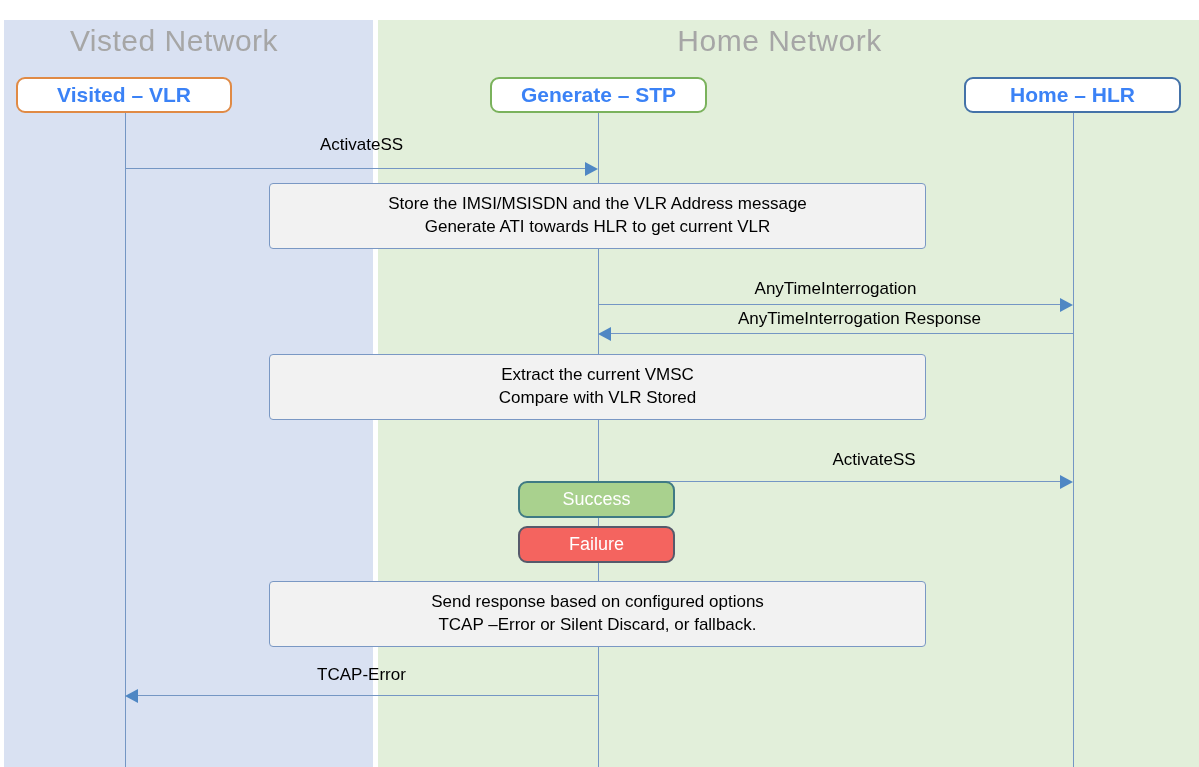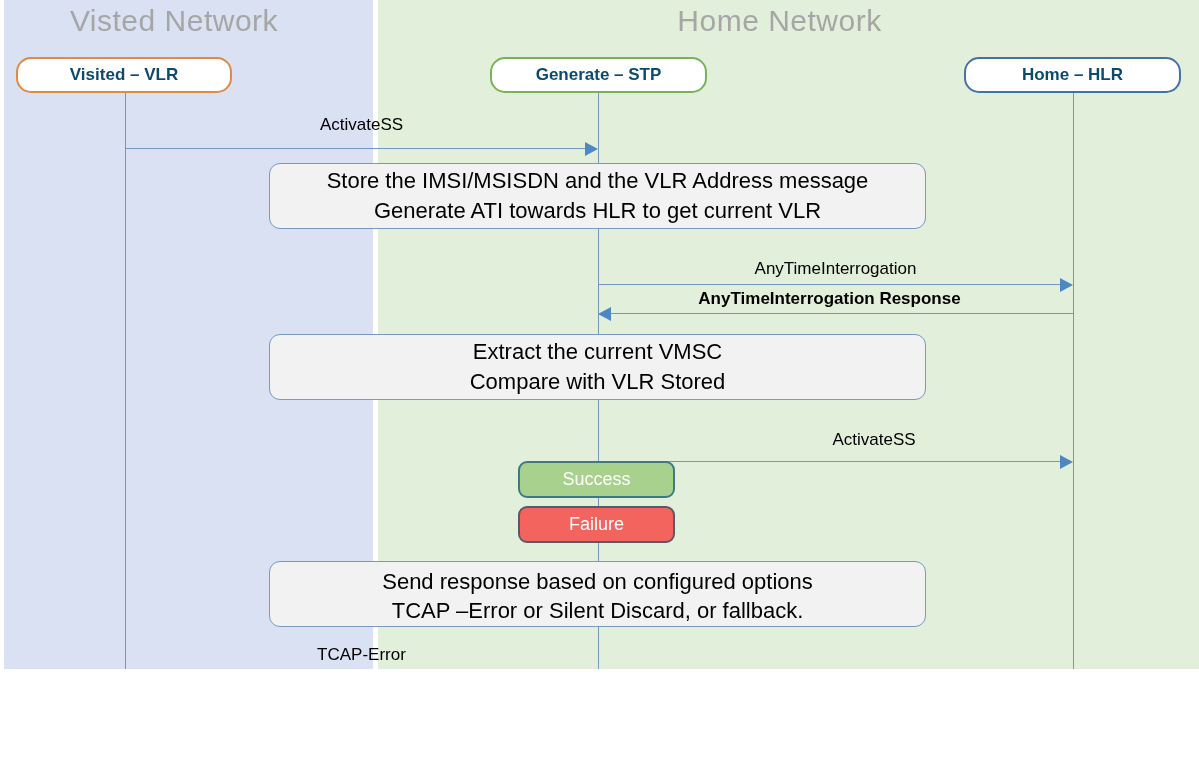--- a/index.html
+++ b/index.html
@@ -2,21 +2,21 @@
 <html><head>
 <meta charset="utf-8">
 <style>
   html,body{margin:0;padding:0;}
   body{
     width:1199px;height:767px;
     font-family:"Liberation Sans", sans-serif;
     background:#ffffff;
     overflow:hidden;
   }
-  #stage{position:relative;width:1199px;height:669px;overflow:hidden;background:#ffffff;}
+  #stage{position:relative;width:1199px;height:748px;overflow:hidden;background:#ffffff;margin-top:20px;}
 
   
   .band{position:absolute;top:0;height:767px;}
   #band-visited{left:4px;width:369px;background:#d9e1f2;}
   #band-home{left:378px;width:821px;background:#e2efda;}
 
   
   .band-title{
     position:absolute;
     color:#a6a6a6;
@@ -33,47 +33,47 @@
   .lifeline{position:absolute;width:1px;background:#7496c4;top:92px;height:675px;}
   #lifeline-vlr{left:125px;}
   #lifeline-stp{left:598px;}
   #lifeline-hlr{left:1073px;}
 
   
   .actor{
     position:absolute;
     height:36px;
     background:#ffffff;
-    border-radius:15px;
+    border-radius:9px;
     display:flex;align-items:center;justify-content:center;
-    font-size:17px;font-weight:bold;color:#0c4a6e;
+    font-size:21px;font-weight:bold;color:#3b82f6;
     box-sizing:border-box;
     white-space:nowrap;
   }
   #actor-vlr{left:16px;top:57px;width:216px;border:2px solid #e08a45;}
   #actor-stp{left:490px;top:57px;width:217px;border:2px solid #7ab25c;}
   #actor-hlr{left:964px;top:57px;width:217px;border:2px solid #4472a8;}
 
   
   .note{
     position:absolute;
     left:269px;width:657px;height:66px;
     background:#f2f2f2;
     border:1px solid #7a98c4;
-    border-radius:11px;
+    border-radius:4px;
     box-sizing:border-box;
     display:flex;flex-direction:column;
     align-items:center;justify-content:center;
-    font-size:22px;color:#000000;line-height:1.35;
+    font-size:17px;color:#000000;line-height:1.35;
     text-align:center;
     white-space:nowrap;
   }
   #note-store{top:163px;}
   #note-extract{top:334px;}
-  #note-send{top:561px;justify-content:flex-end;}
+  #note-send{top:561px;}
 
   
   .msg{position:absolute;height:1px;background:#7496c4;}
   .msg-label{
     position:absolute;
     font-size:17px;color:#000000;
     white-space:nowrap;
     text-align:center;
   }
   .arrowhead{
@@ -123,21 +123,21 @@
 
   <div class="note" id="note-store">
     <div>Store the IMSI/MSISDN and the VLR Address message</div>
     <div>Generate ATI towards HLR to get current VLR</div>
   </div>
 
   <div class="msg-label" style="left:598px;top:259px;width:475px;">AnyTimeInterrogation</div>
   <div class="msg" style="left:598px;top:284px;width:462px;"></div>
   <div class="arrowhead arrow-right" style="left:1060px;top:278px;"></div>
 
-  <div class="msg-label" style="left:592px;top:289px;width:475px;font-weight:bold;">AnyTimeInterrogation Response</div>
+  <div class="msg-label" style="left:622px;top:289px;width:475px;">AnyTimeInterrogation Response</div>
   <div class="msg" style="left:611px;top:313px;width:462px;"></div>
   <div class="arrowhead arrow-left" style="left:598px;top:307px;"></div>
 
   <div class="note" id="note-extract">
     <div>Extract the current VMSC</div>
     <div>Compare with VLR Stored</div>
   </div>
 
   <div class="msg-label" style="left:675px;top:430px;width:398px;">ActivateSS</div>
   <div class="msg" style="left:598px;top:461px;width:462px;"></div>

